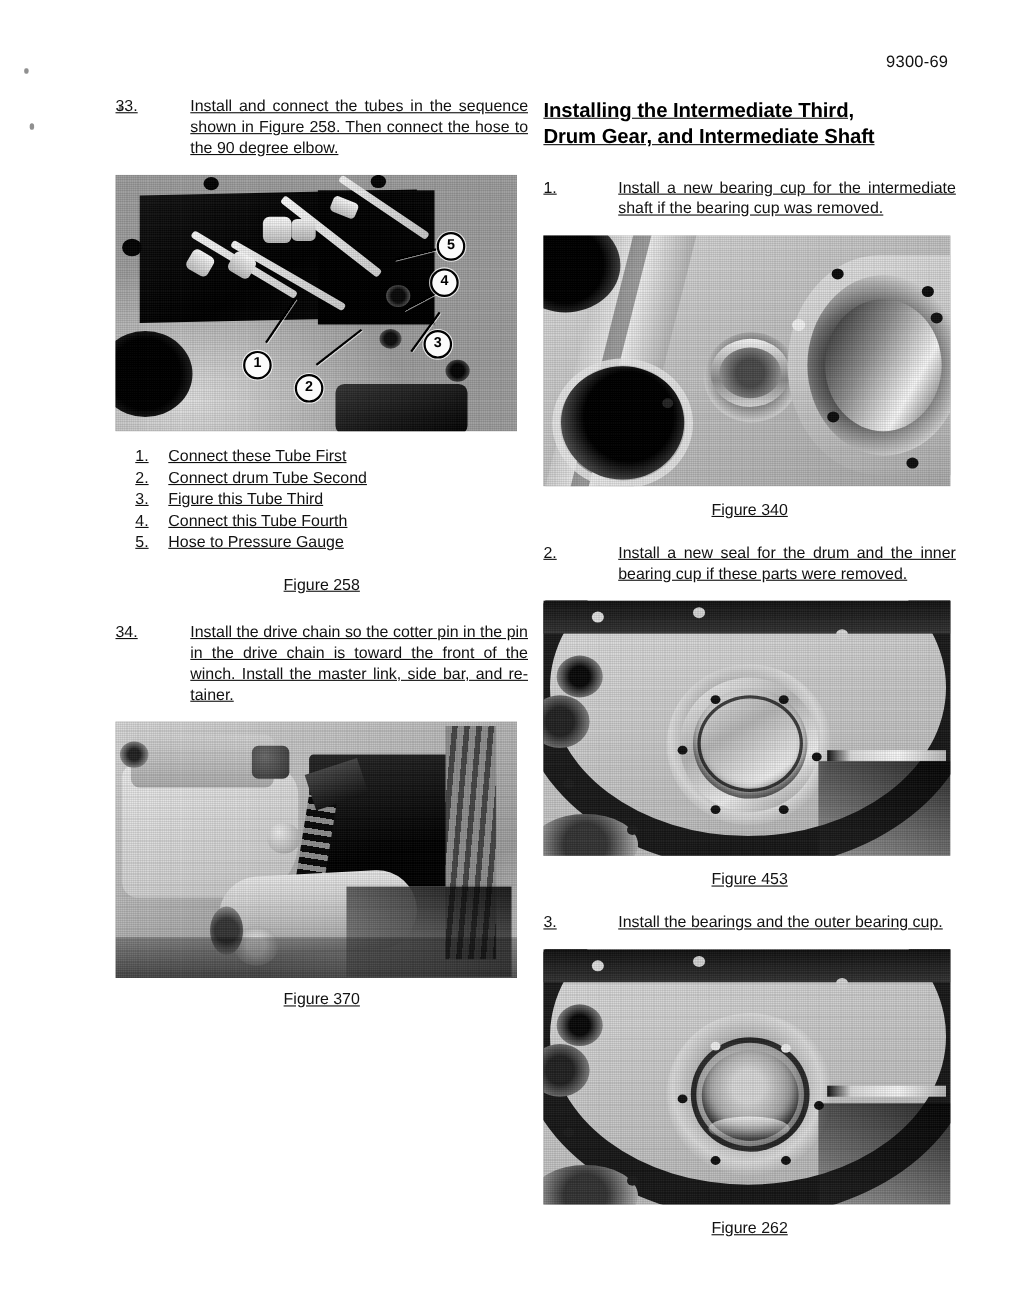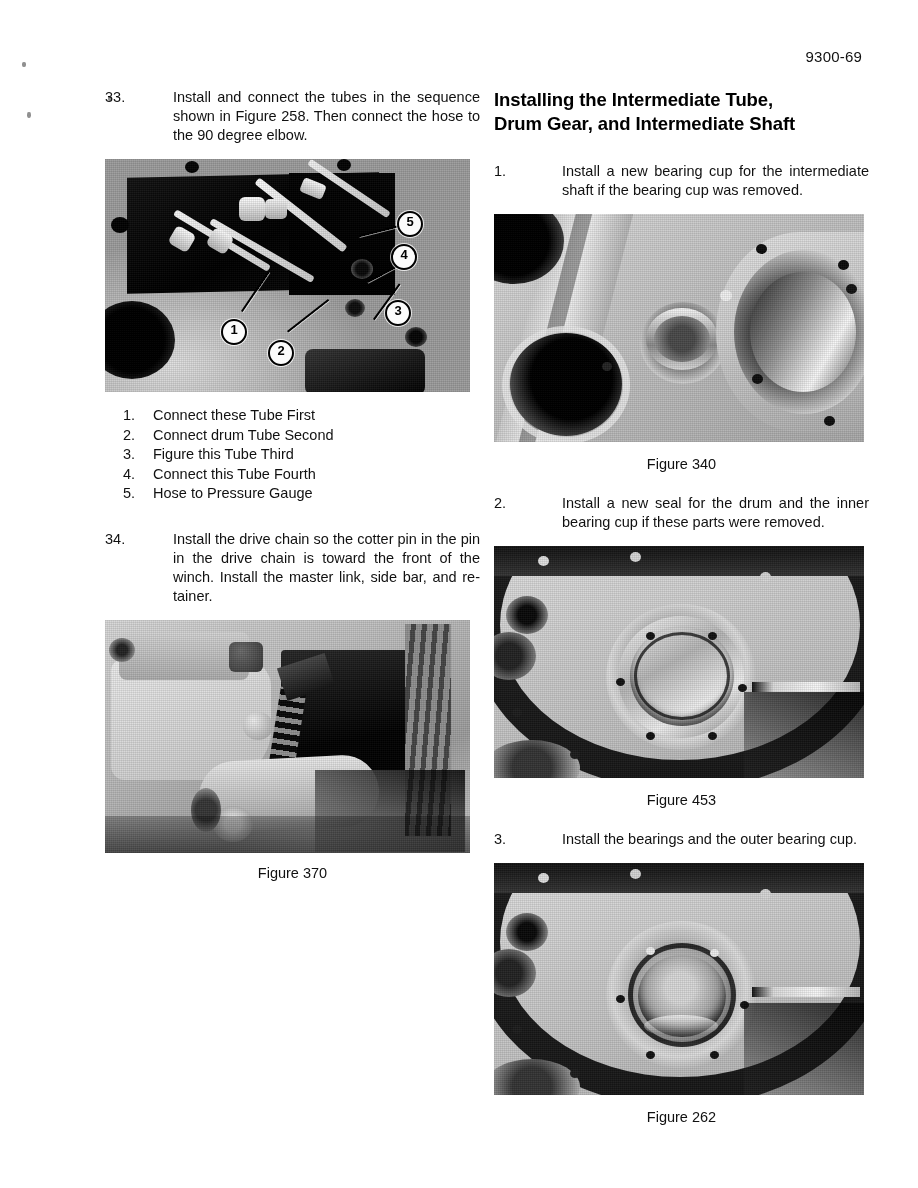--- a/index.html
+++ b/index.html
@@ -28,20 +28,21 @@
     font-size: 15px;
     letter-spacing: 0.2px;
     color: #111;
   }
 
   
   .col {
     position: absolute;
     top: 88px;
     width: 375px;
+    text-decoration: underline;
   }
   .col-left  { left: 105px; }
   .col-right { left: 494px; }
 
   
   .step {
     display: flex;
     align-items: flex-start;
     margin-bottom: 14px;
   }
@@ -249,20 +250,21 @@
         <li>
           <span class="lg-num">4.</span>
           <span class="lg-txt">Connect this Tube Fourth</span>
         </li>
         <li>
           <span class="lg-num">5.</span>
           <span class="lg-txt">Hose to Pressure Gauge</span>
         </li>
       </ul>
 
+      <div class="figure-caption" style="margin-top:20px;">Figure 258</div>
     </div>
 
     <div class="step" style="margin-top:26px;">
       <div class="step-num">34.</div>
       <div class="step-body">Install the drive chain so the cotter pin in the pin in the drive chain is toward the front of the winch. Install the master link, side bar, and re-tainer.</div>
     </div>
 
     <div class="figure" style="margin-top:10px;">
       <div class="photo" style="width:365px;height:233px;background:#b0b0aa;">
         <div class="ph-layer" style="left:0;top:0;width:365px;height:233px;
@@ -305,21 +307,21 @@
         <div class="ph-layer" style="left:0;top:196px;width:365px;height:38px;
              background:linear-gradient(180deg,rgba(0,0,0,.25),rgba(0,0,0,.55));"></div>
       </div>
       <div class="figure-caption" style="margin-top:12px;">Figure 370</div>
     </div>
   </div>
 
   <div class="col col-right">
 
     <h2 class="section-heading">
-      <span>Installing the Intermediate Tube,</span><br>
+      <span>Installing the Intermediate Third,</span><br>
       <span>Drum Gear, and Intermediate Shaft</span>
     </h2>
 
     <div class="step">
       <div class="step-num">1.</div>
       <div class="step-body">Install a new bearing cup for the intermediate shaft if the bearing cup was removed.</div>
     </div>
 
     <div class="figure" style="margin-top:8px;">
       <div class="photo" style="width:370px;height:228px;background:#b5b5af;">

